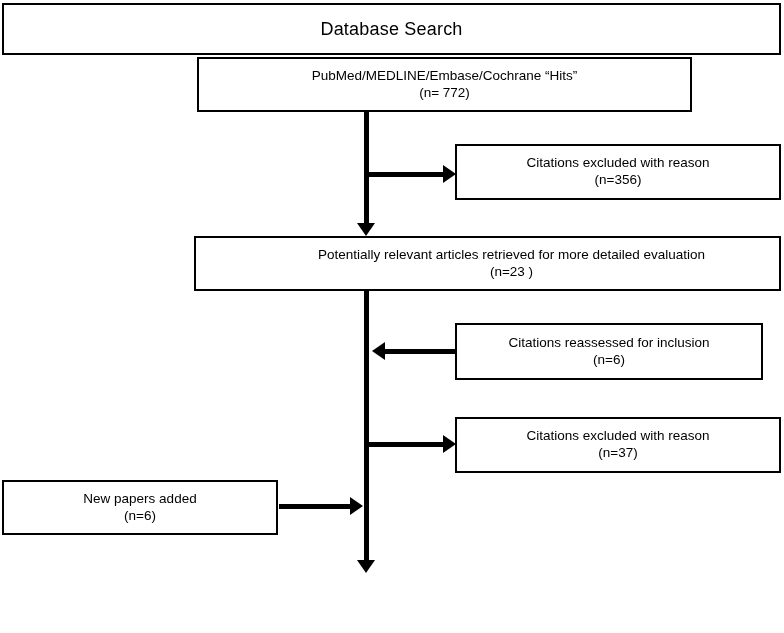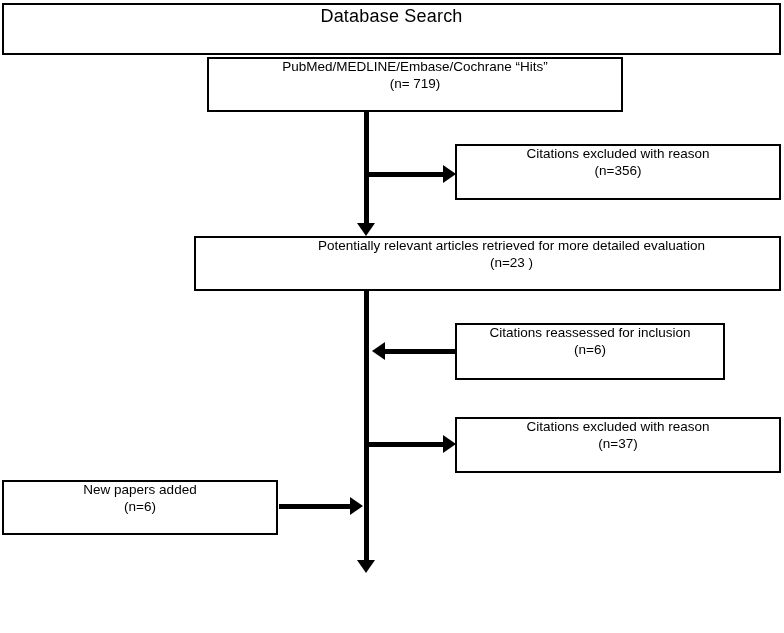--- a/index.html
+++ b/index.html
@@ -24,21 +24,21 @@
 
   
   .box {
     position: absolute;
     box-sizing: border-box;
     border: 2px solid #000000;
     background: #ffffff;
     display: flex;
     flex-direction: column;
     align-items: center;
-    justify-content: flex-start;
+    justify-content: center;
     text-align: center;
     line-height: 1.25;
     z-index: 3;
   }
   .box .line {
     display: block;
     white-space: nowrap;
   }
   .box.body-text .line {
     font-size: 13.5px;
@@ -91,23 +91,23 @@
 </style>
 </head>
 <body>
 
 <div id="canvas">
 
   <div class="box title-text" style="left:2px; top:3px; width:779px; height:52px;">
     <span class="line">Database Search</span>
   </div>
 
-  <div class="box body-text" style="left:207px; top:57px; width:416px; height:55px;">
+  <div class="box body-text" style="left:197px; top:57px; width:495px; height:55px;">
     <span class="line">PubMed/MEDLINE/Embase/Cochrane “Hits”</span>
-    <span class="line">(n= 719)</span>
+    <span class="line">(n= 772)</span>
   </div>
 
   <div class="vline" style="left:364px; top:112px; height:112px;"></div>
   <div class="arrow-down" style="left:357px; top:223px;"></div>
 
   <div class="hline" style="left:366px; top:172px; width:78px;"></div>
   <div class="arrow-right" style="left:443px; top:165px;"></div>
 
   <div class="box body-text" style="left:455px; top:144px; width:326px; height:56px;">
     <span class="line">Citations excluded with reason</span>
@@ -118,21 +118,21 @@
     <span class="line">Potentially relevant articles retrieved for more detailed evaluation</span>
     <span class="line">(n=23 )</span>
   </div>
 
   <div class="vline" style="left:364px; top:291px; height:271px;"></div>
   <div class="arrow-down" style="left:357px; top:560px;"></div>
 
   <div class="hline" style="left:385px; top:349px; width:72px;"></div>
   <div class="arrow-left" style="left:372px; top:342px;"></div>
 
-  <div class="box body-text" style="left:455px; top:323px; width:270px; height:57px;">
+  <div class="box body-text" style="left:455px; top:323px; width:308px; height:57px;">
     <span class="line">Citations reassessed for inclusion</span>
     <span class="line">(n=6)</span>
   </div>
 
   <div class="hline" style="left:366px; top:442px; width:78px;"></div>
   <div class="arrow-right" style="left:443px; top:435px;"></div>
 
   <div class="box body-text" style="left:455px; top:417px; width:326px; height:56px;">
     <span class="line">Citations excluded with reason</span>
     <span class="line">(n=37)</span>

